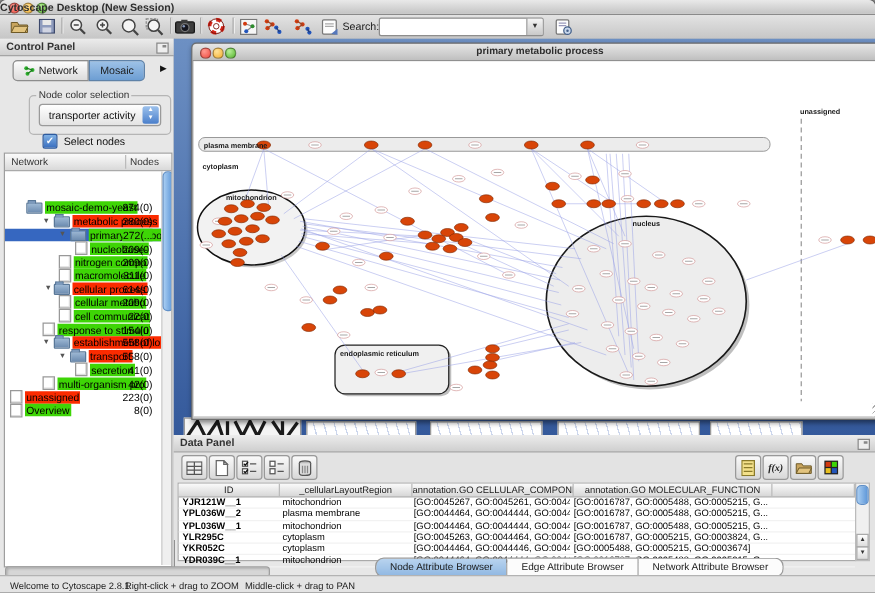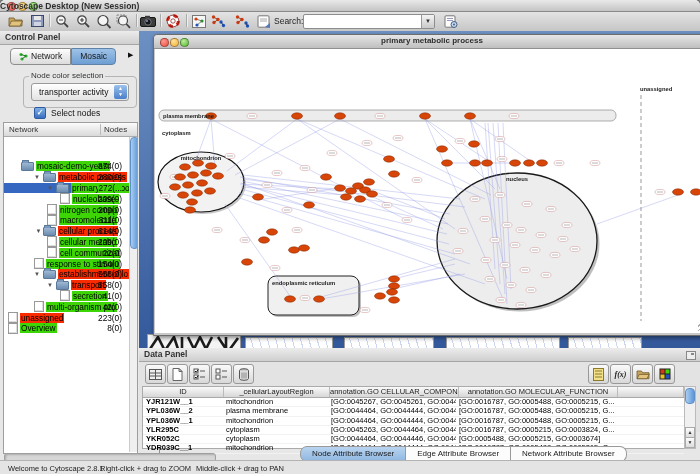--- a/index.html
+++ b/index.html
@@ -17,21 +17,21 @@
   
   #toolbar{left:0;top:12px;width:700px;height:19px;background:linear-gradient(#e3e3e3,#c6c6c6);
            border-bottom:1px solid #979797;}
   .tbi{position:absolute;top:1px;width:18px;height:16px;display:flex;align-items:center;justify-content:center;}
   .tsep{position:absolute;top:2px;width:1px;height:13px;background:#aaa;border-right:1px solid #eee;}
   #search-label{font-size:8.5px;color:#222;top:4px;}
   #search-combo{top:2px;width:130px;height:13px;background:#fff;border:1px solid #8d8d8d;border-radius:2px;}
   #search-combo .dd{position:absolute;right:0;top:0;width:12px;height:13px;background:linear-gradient(#f4f4f4,#c9c9c9);
                     border-left:1px solid #999;font-size:6px;text-align:center;line-height:13px;color:#333;}
   
-  #control-panel{left:0;top:31px;width:139px;height:429px;background:#e7e7e7;border-right:1px solid #909090;padding-left:20px;}
+  #control-panel{left:0;top:31px;width:139px;height:429px;background:#e7e7e7;border-right:1px solid #909090;}
   .panel-hdr{left:0;top:0;width:100%;height:13px;background:linear-gradient(#ececec,#cfcfcf);
              border-bottom:1px solid #a5a5a5;font-size:8.5px;font-weight:bold;color:#333;line-height:13px;}
   .panel-hdr .t{margin-left:5px;}
   .float-ico{position:absolute;right:4px;top:3px;width:8px;height:7px;border:1px solid #888;background:#eee;}
   .float-ico:before{content:"";position:absolute;right:1px;top:1px;width:3px;height:2px;background:#888;}
   #cp-tabs{left:10px;top:17px;height:15px;display:flex;}
   .cp-tab{height:15px;line-height:15px;font-size:8.5px;color:#1a1a1a;padding:0 8px;background:linear-gradient(#fdfdfd,#dcdcdc);
           border:1px solid #8d8d8d;display:flex;align-items:center;gap:3px;}
   .cp-tab.first{border-radius:4px 0 0 4px;}
   .cp-tab.sel{background:linear-gradient(#9ec2e7,#6d9ed3);border-color:#5f82a8;border-radius:0 4px 4px 0;}

